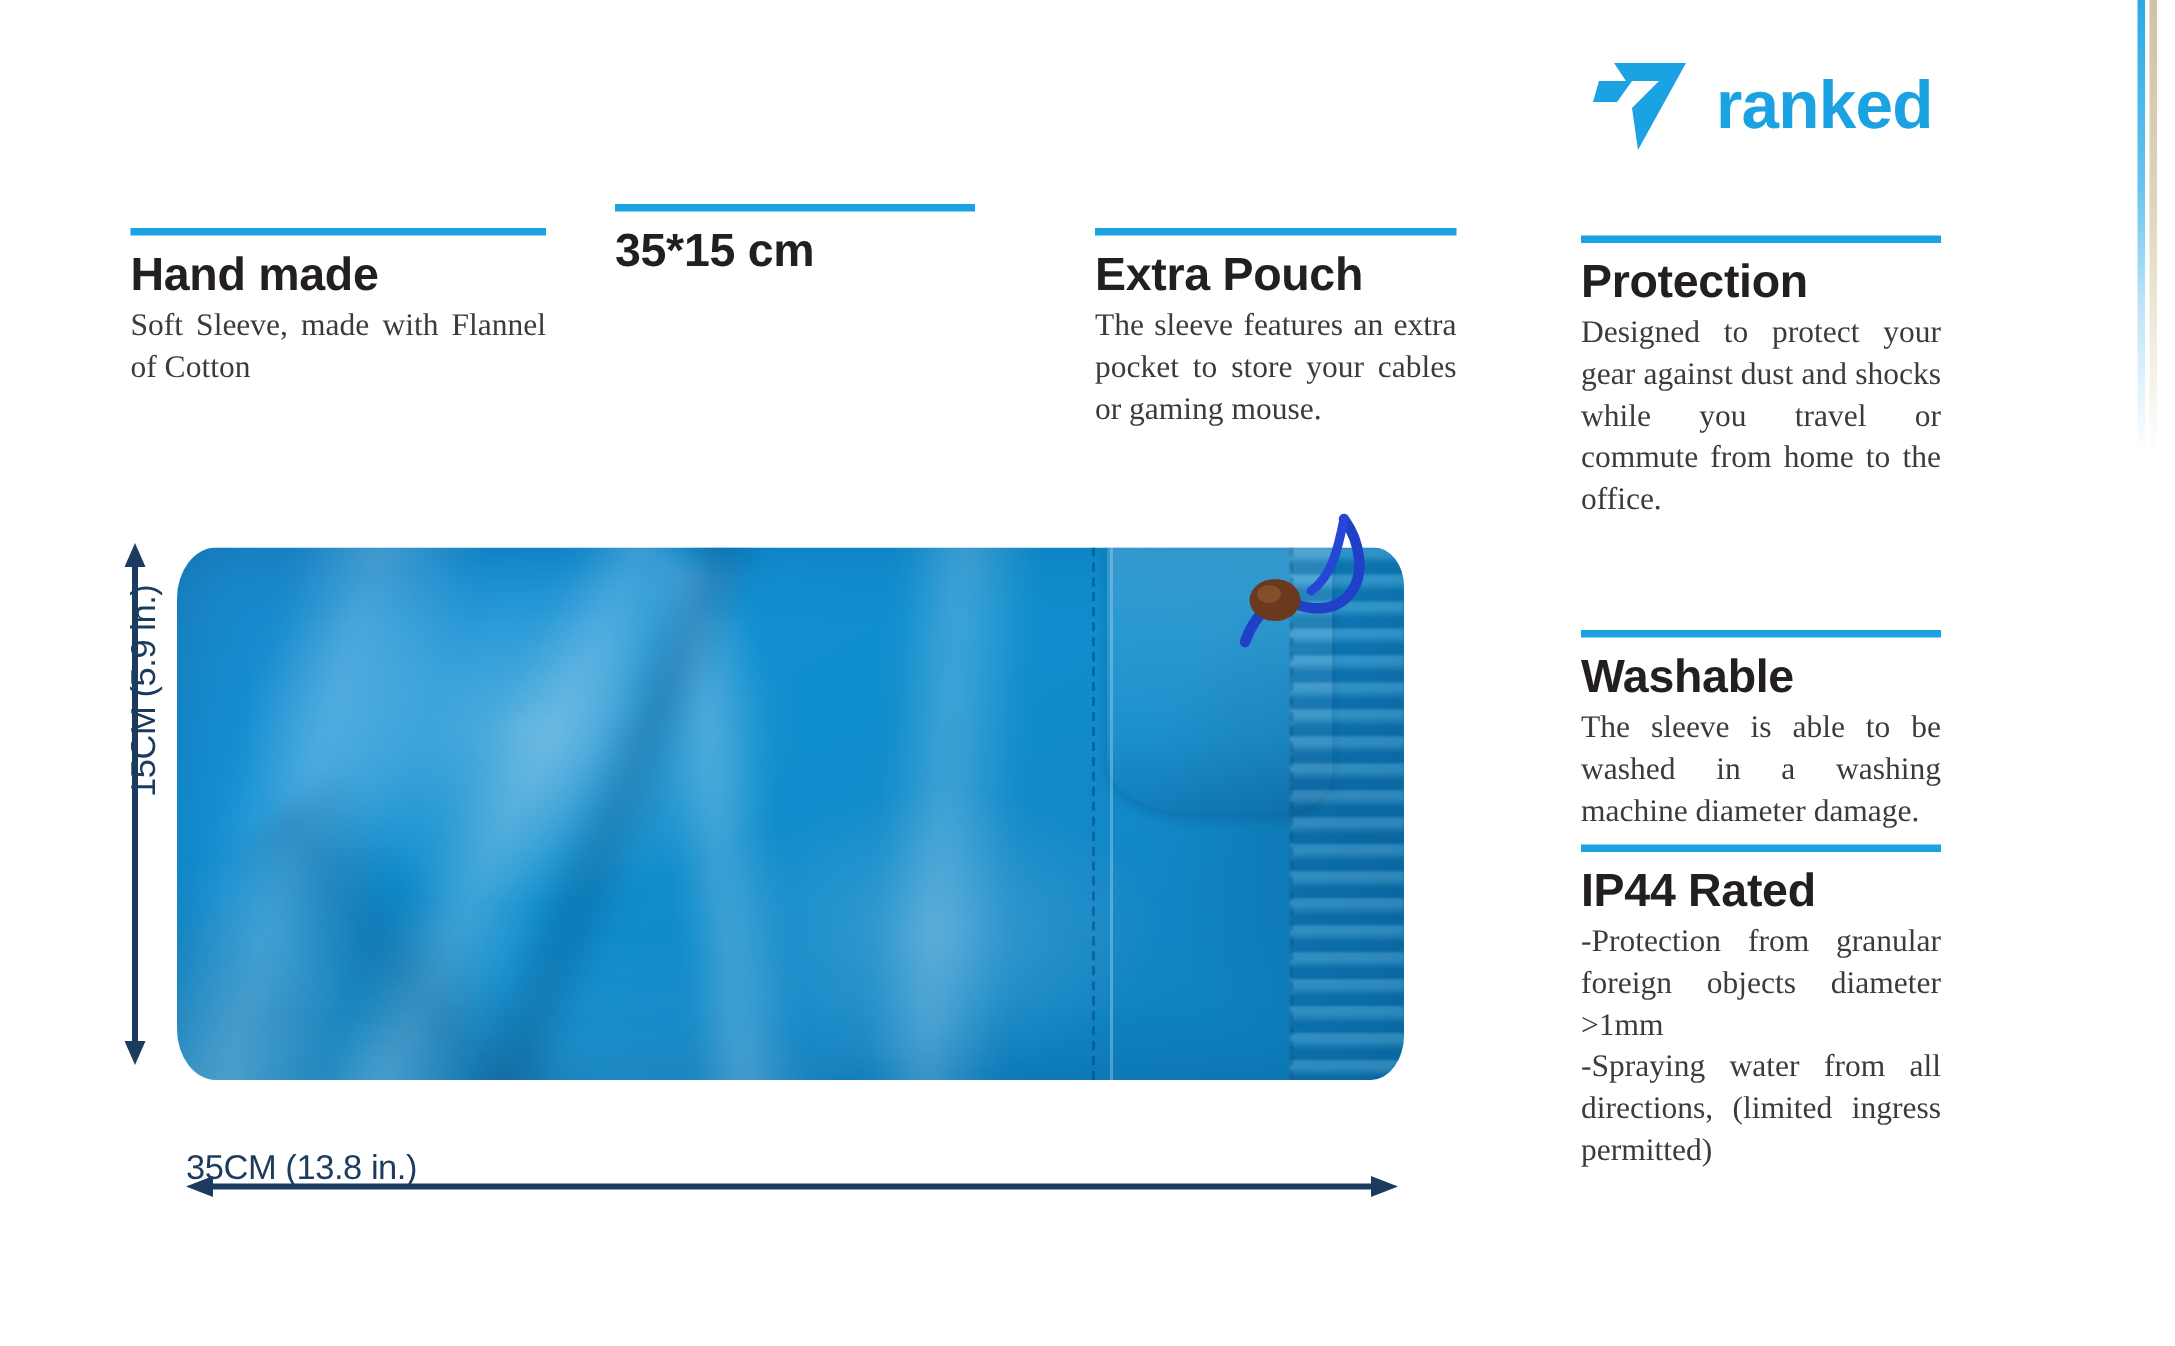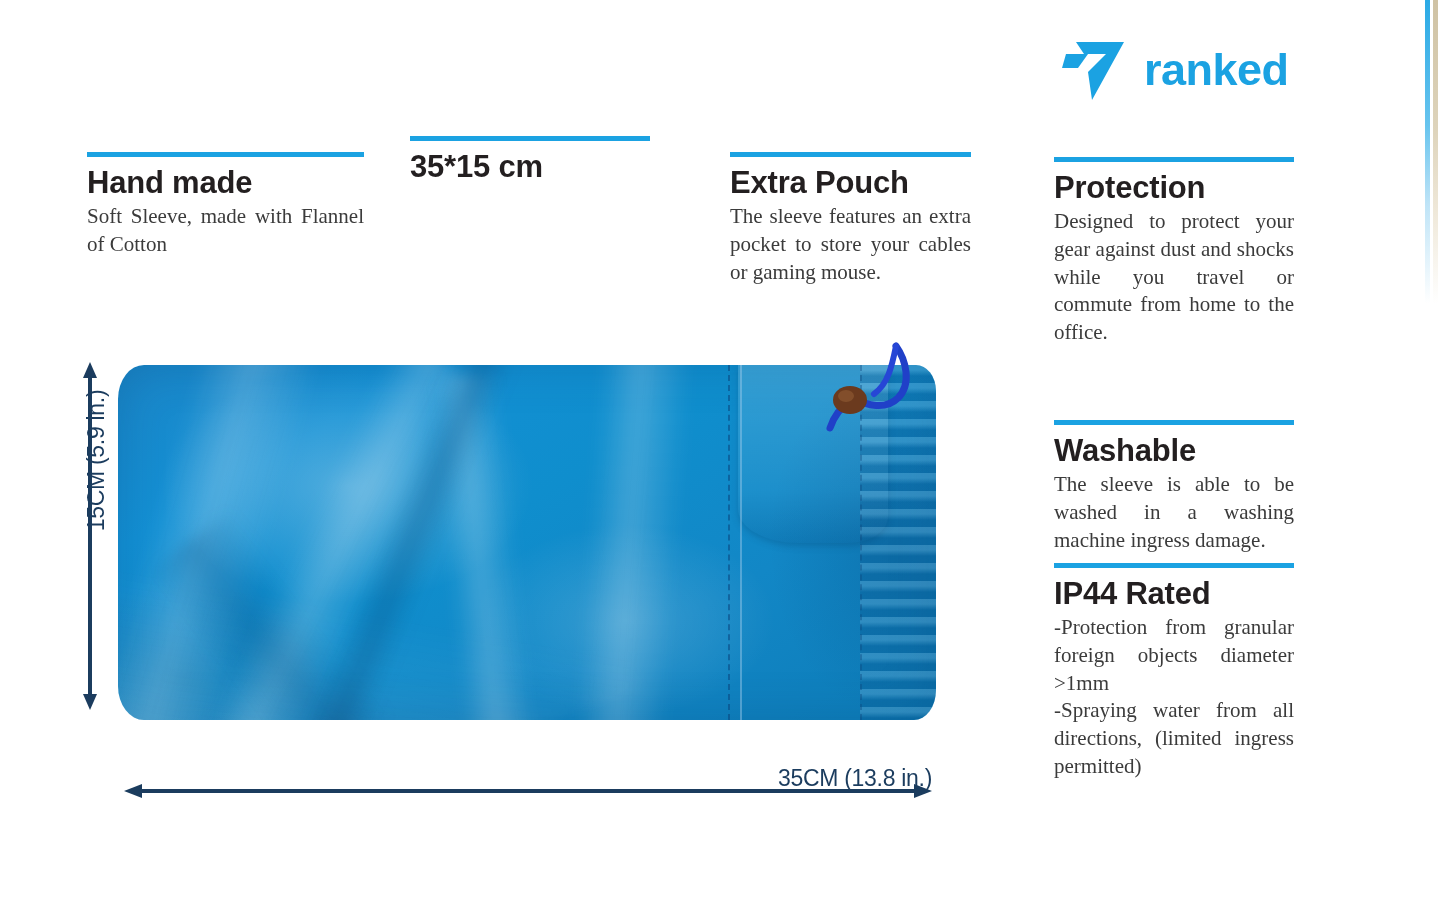--- a/index.html
+++ b/index.html
@@ -229,21 +229,21 @@
     left: 124px;
     top: 782px;
     width: 808px;
     height: 18px;
   }
   .dim-label-h {
     position: absolute;
     left: 124px;
     top: 765px;
     width: 808px;
-    text-align: right;
+    text-align: left;
     font-size: 23px;
     color: #1b3c5e;
     letter-spacing: -0.3px;
   }
 </style>
 </head>
 <body>
 
 <div id="page">
 
@@ -279,21 +279,21 @@
 
   <div class="feature col-3">
     <div class="accent-bar"></div>
     <h2 class="feature-title">Extra Pouch</h2>
     <p class="feature-body">The sleeve features an extra pocket to store your cables or gaming mouse.</p>
   </div>
 
   <div class="feature side-2">
     <div class="accent-bar"></div>
     <h2 class="feature-title">Washable</h2>
-    <p class="feature-body">The sleeve is able to be washed in a washing machine ingress damage.</p>
+    <p class="feature-body">The sleeve is able to be washed in a washing machine diameter damage.</p>
   </div>
 
   <div class="feature side-3">
     <div class="accent-bar"></div>
     <h2 class="feature-title">IP44 Rated</h2>
     <p class="feature-body">-Protection from granular foreign objects diameter &gt;1mm
 -Spraying water from all directions, (limited ingress permitted)</p>
   </div>
 
   <div class="product-stage">

